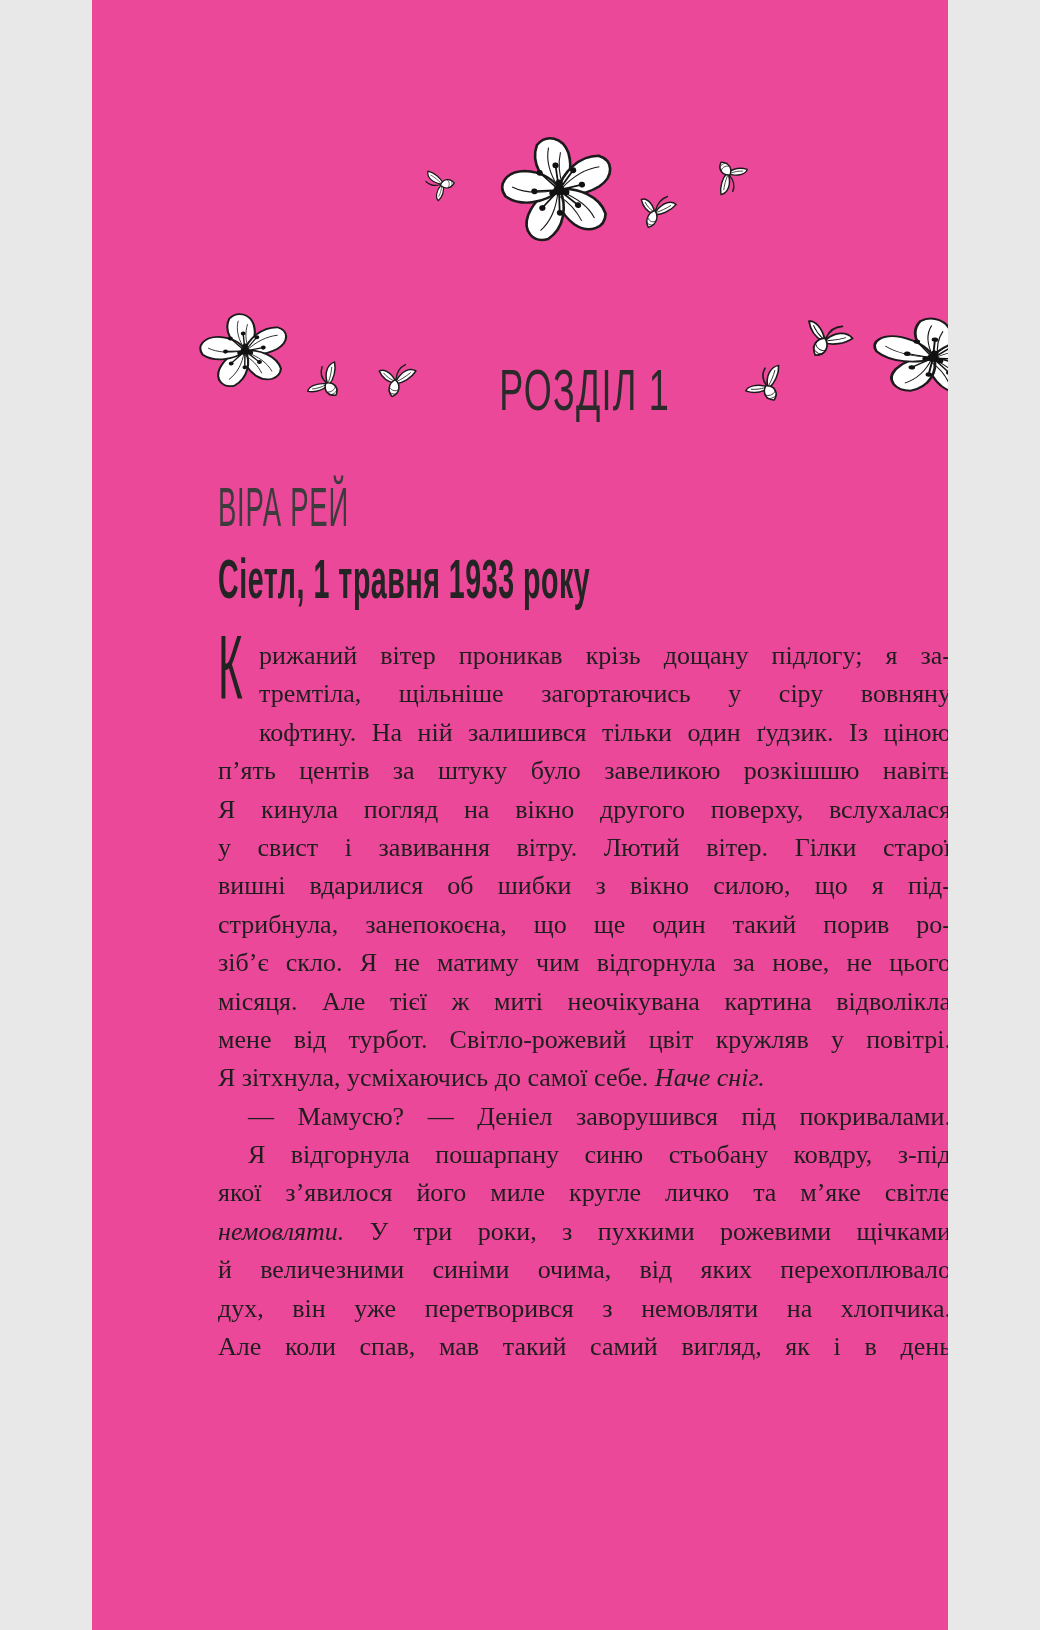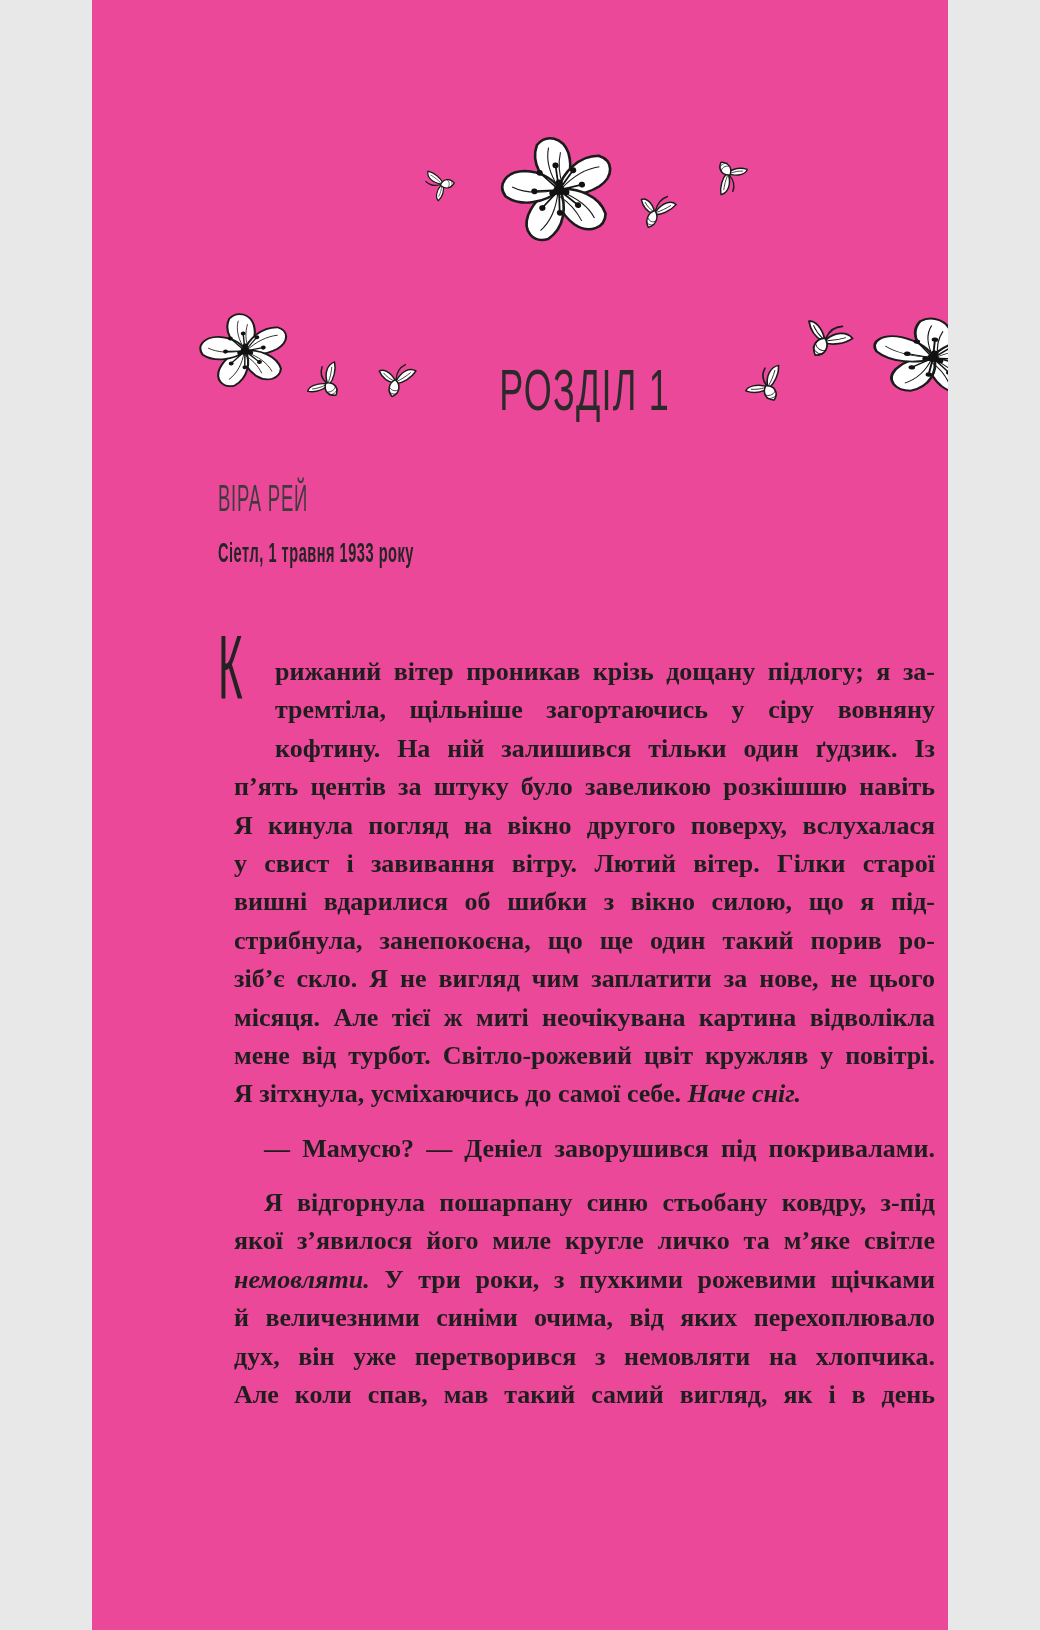--- a/index.html
+++ b/index.html
@@ -19,37 +19,37 @@
     position:absolute;left:126px;top:322px;width:733px;
     text-align:center;
     font-family:"Liberation Sans", sans-serif;
     font-weight:400;font-size:58px;line-height:1;
     color:#2a2a2a;white-space:nowrap;
   }
   .chapter-title .cond{display:inline-block;transform:scaleX(0.62);transform-origin:center top;letter-spacing:2px;}
   .character-name{
     position:absolute;left:126px;top:480px;
     font-family:"Liberation Sans", sans-serif;
-    font-weight:400;font-size:37px;line-height:1;
+    font-weight:400;font-size:55px;line-height:1;
     color:#3c3c3c;white-space:nowrap;
   }
   .character-name .cond{display:inline-block;transform:scaleX(0.50);transform-origin:left top;letter-spacing:1.5px;}
   .dateline{
-    position:absolute;left:126px;top:539px;
-    font-family:"Liberation Sans", sans-serif;
-    font-weight:700;font-size:28px;line-height:1;
+    position:absolute;left:126px;top:552px;
+    font-family:"Liberation Sans", sans-serif;
+    font-weight:700;font-size:55px;line-height:1;
     color:#242424;white-space:nowrap;
   }
   .dateline .cond{display:inline-block;transform:scaleX(0.52);transform-origin:left top;letter-spacing:1px;}
   
   .body-text{
     position:absolute;left:126px;top:637px;width:733px;
     font-size:26px;color:#1e1e1e;
   }
-  .paragraph{margin:16px;padding:0;font-weight:bold;}
+  .paragraph{margin:0;padding:0;}
   .dc-float{float:left;width:41px;height:77px;}
   .drop-cap{
     position:absolute;left:0;top:-14px;
     font-family:"Liberation Sans", sans-serif;
     font-weight:400;font-size:90px;line-height:1;
     color:#222222;
     transform:scaleX(0.47);transform-origin:left top;
   }
   .line{
     height:38.4px;line-height:38.4px;
@@ -191,21 +191,21 @@
         <div class="paragraph">
           <div class="dc-float"></div>
           <div class="line"><span>рижаний вітер проникав крізь дощану підлогу; я за-</span></div>
           <div class="line"><span>тремтіла, щільніше загортаючись у сіру вовняну</span></div>
           <div class="line"><span>кофтину. На ній залишився тільки один ґудзик. Із ціною</span></div>
           <div class="line"><span>п’ять центів за штуку було завеликою розкішшю навіть</span></div>
           <div class="line"><span>Я кинула погляд на вікно другого поверху, вслухалася</span></div>
           <div class="line"><span>у свист і завивання вітру. Лютий вітер. Гілки старої</span></div>
           <div class="line"><span>вишні вдарилися об шибки з вікно силою, що я під-</span></div>
           <div class="line"><span>стрибнула, занепокоєна, що ще один такий порив ро-</span></div>
-          <div class="line"><span>зіб’є скло. Я не вигляд чим заплатити за нове, не цього</span></div>
+          <div class="line"><span>зіб’є скло. Я не матиму чим відгорнула за нове, не цього</span></div>
           <div class="line"><span>місяця. Але тієї ж миті неочікувана картина відволікла</span></div>
           <div class="line"><span>мене від турбот. Світло-рожевий цвіт кружляв у повітрі.</span></div>
           <div class="line left"><span>Я зітхнула, усміхаючись до самої себе. </span><span class="it">Наче сніг.</span></div>
         </div>
         <div class="paragraph">
           <div class="line indent"><span>— Мамусю? — Деніел заворушився під покривалами.</span></div>
         </div>
         <div class="paragraph">
           <div class="line indent"><span>Я відгорнула пошарпану синю стьобану ковдру, з-під</span></div>
           <div class="line"><span>якої з’явилося його миле кругле личко та м’яке світле</span></div>

